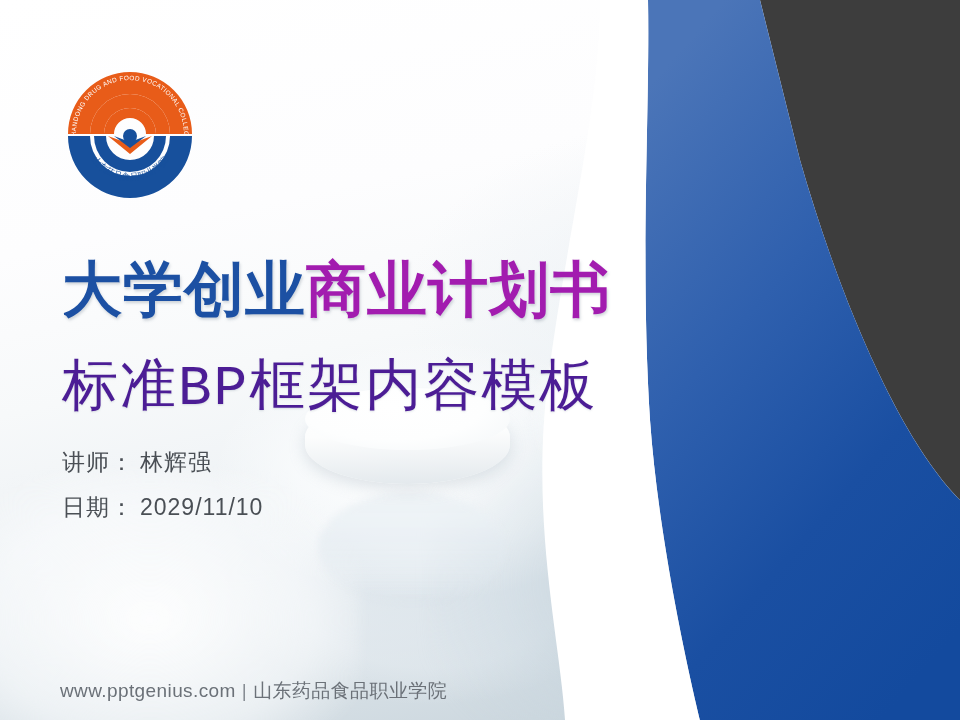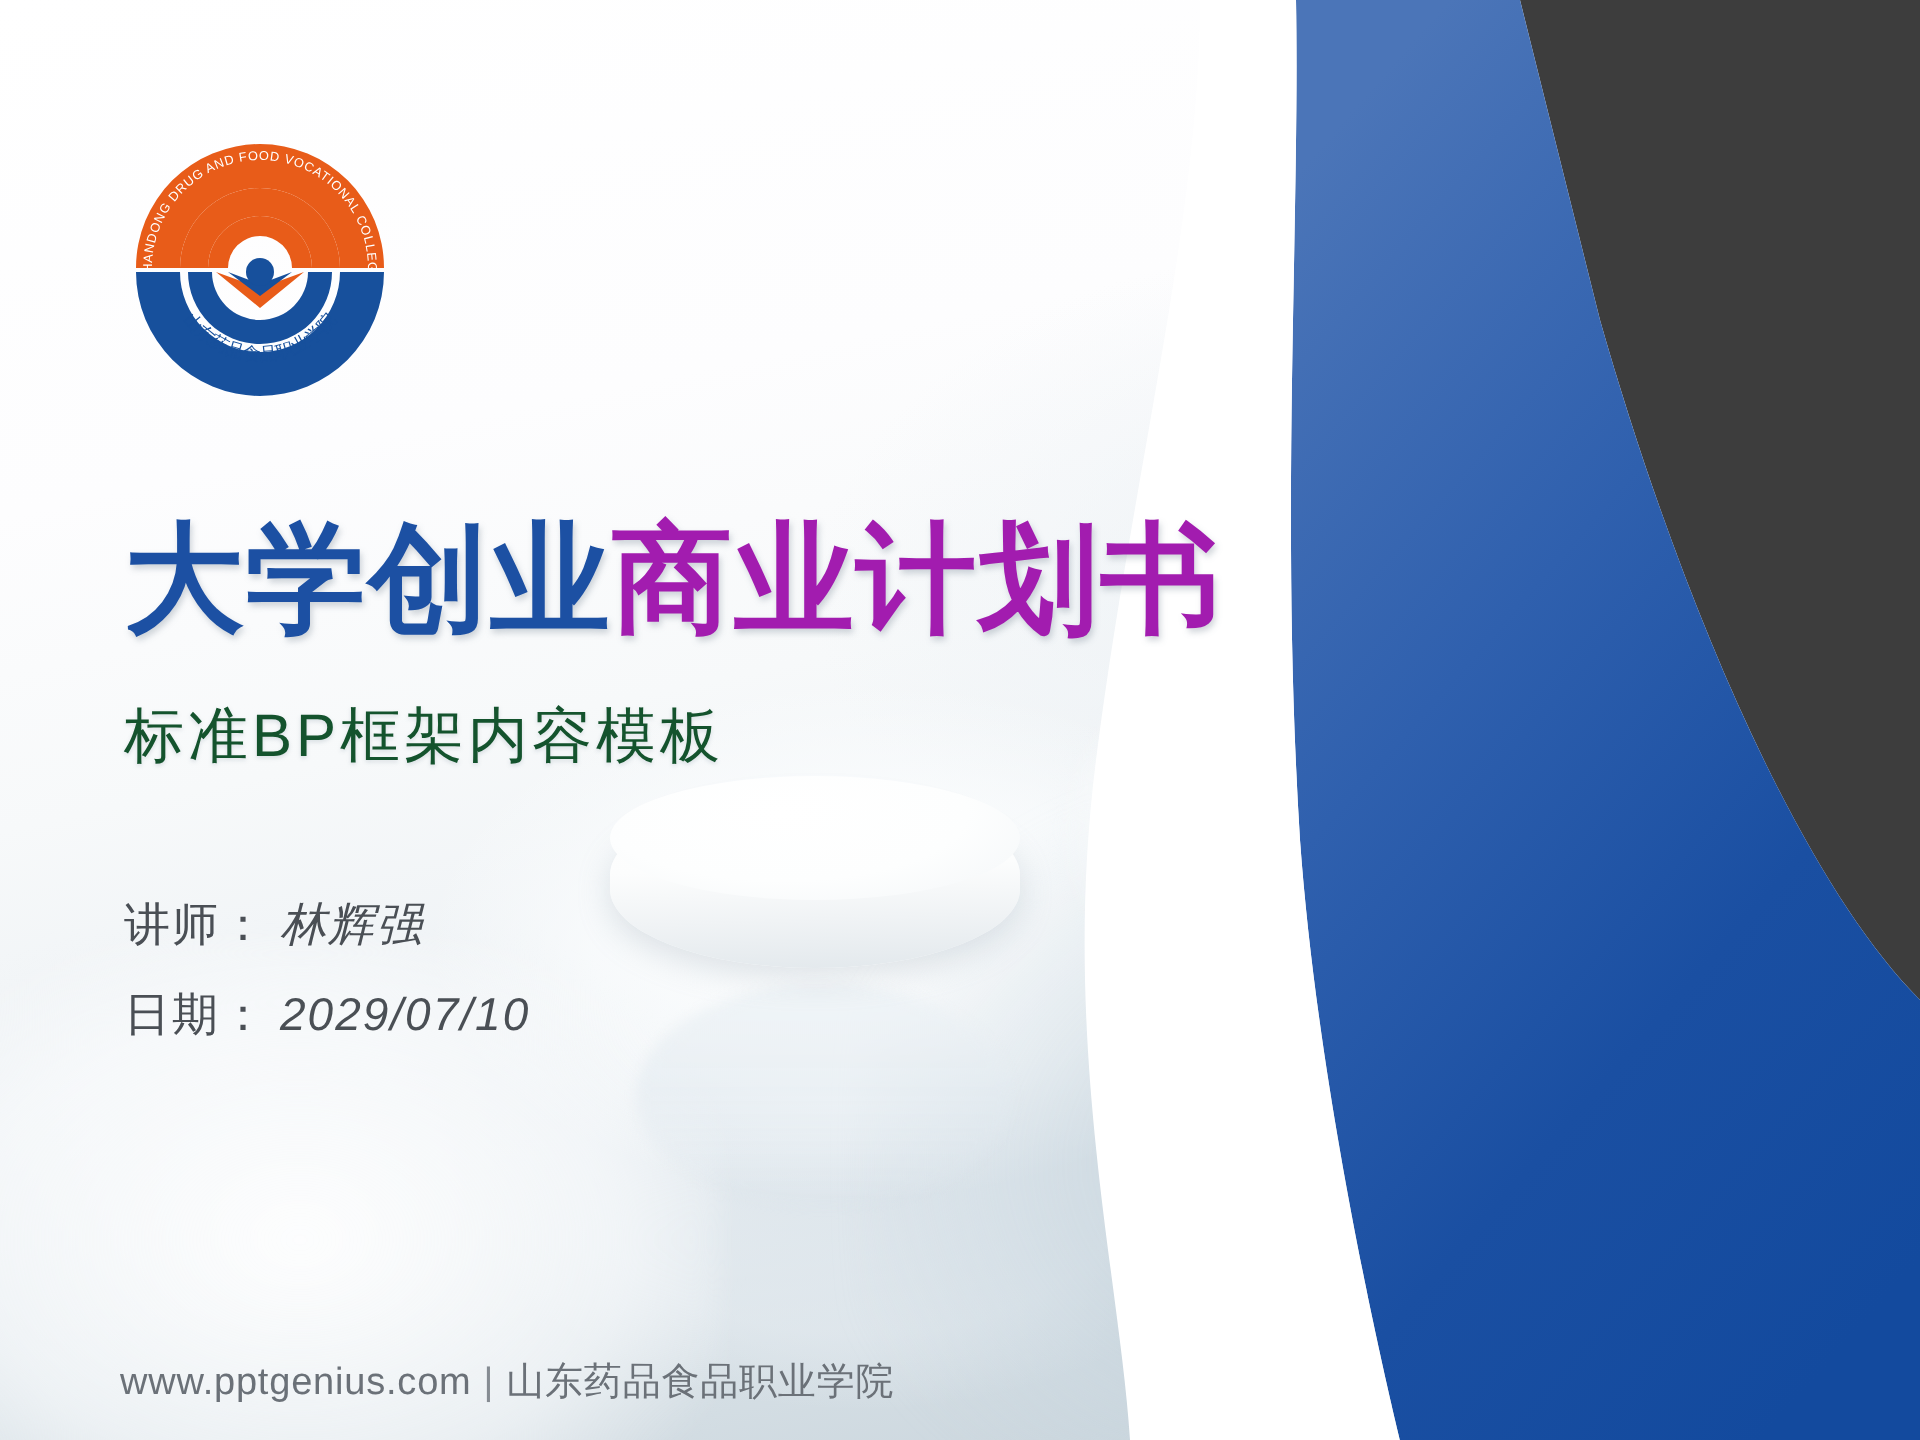--- a/index.html
+++ b/index.html
@@ -113,41 +113,42 @@
     white-space: nowrap;
     text-shadow: 1px 2px 3px rgba(120,135,150,0.35);
   }
   .title .accent { color: #1c50a3; }
   .title .plain  { color: #a21caf; }
 
   .subtitle {
     position: absolute;
     left: 62px;
     top: 348px;
-    font-size: 30px;
+    font-size: 56px;
     font-weight: normal;
-    color: #14532d;
+    color: #4c1d95;
     letter-spacing: 2px;
     white-space: nowrap;
     text-shadow: 0 1px 2px rgba(140,155,168,0.30);
+    font-family: Liberation Mono, monospace;
   }
 
   .meta {
     position: absolute;
     left: 62px;
     top: 440px;
     font-size: 23px;
     color: #4a4f55;
     line-height: 1.95;
     letter-spacing: 1px;
     white-space: nowrap;
   }
   .meta-row { display: block; }
   .meta-label { display: inline; }
-  .meta-value { display: inline; margin-left: 6px; font-style: italic; }
+  .meta-value { display: inline; margin-left: 6px; }
 
   .footer {
     position: absolute;
     left: 60px;
     top: 678px;
     font-size: 19px;
     color: #6b7178;
     letter-spacing: 0.4px;
     white-space: nowrap;
   }
@@ -225,20 +226,20 @@
   </div>
 
   <div class="title">
     <span class="accent">大学创业</span><span class="plain">商业计划书</span>
   </div>
 
   <div class="subtitle">标准BP框架内容模板</div>
 
   <div class="meta">
     <span class="meta-row"><span class="meta-label">讲师：</span><span class="meta-value">林辉强</span></span>
-    <span class="meta-row"><span class="meta-label">日期：</span><span class="meta-value">2029/07/10</span></span>
+    <span class="meta-row"><span class="meta-label">日期：</span><span class="meta-value">2029/11/10</span></span>
   </div>
 
   <div class="footer">
     <span>www.pptgenius.com</span><span class="sep">|</span><span>山东药品食品职业学院</span>
   </div>
 
 </div>
 
 </body></html>

